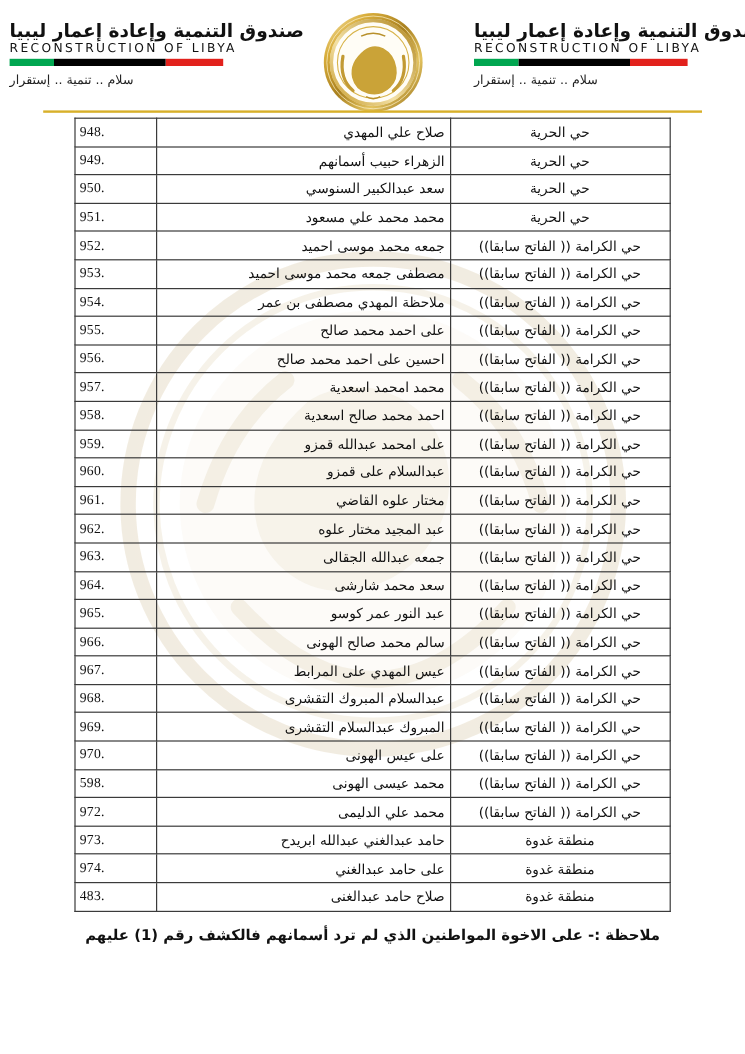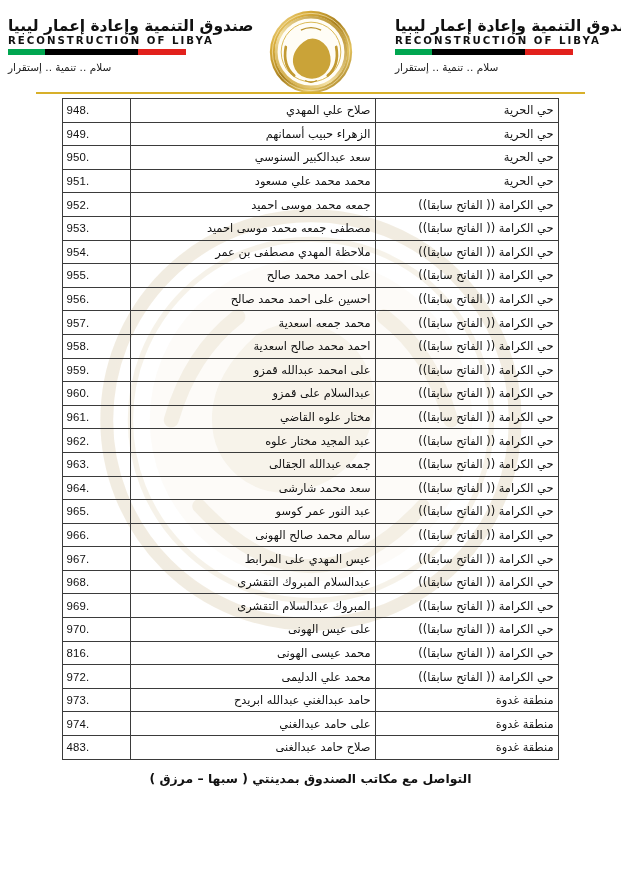--- a/index.html
+++ b/index.html
@@ -52,21 +52,21 @@
     font-size: 15.5px;
     font-weight: bold;
     color: #111111;
     letter-spacing: -0.2px;
     line-height: 1.05;
     white-space: nowrap;
     direction: rtl;
   }
   .logo-en {
     font-size: 10.2px;
-    font-weight: bold;
+    font-weight: normal;
     color: #111111;
     letter-spacing: 2.0px;
     direction: ltr;
     white-space: nowrap;
     margin-top: 1px;
   }
   .flagbar {
     margin-top: 3px;
     height: 6px;
     width: 178px;
@@ -125,32 +125,32 @@
     vertical-align: middle;
     background: transparent;
     white-space: nowrap;
     overflow: hidden;
   }
   td.col-num {
     width: 68px;
     direction: ltr;
     text-align: left;
     font-size: 14px;
-    font-family: Liberation Sans, sans-serif;
+    font-family: Liberation Serif, serif;
     padding-left: 6px;
     letter-spacing: 0.2px;
   }
   td.col-name {
     width: 245px;
     text-align: right;
     font-size: 11.6px;
   }
   td.col-area {
     width: 183px;
-    text-align: right;
+    text-align: center;
     font-size: 11.4px;
   }
 
   
   .note {
     position: relative;
     z-index: 3;
     direction: rtl;
     text-align: center;
     margin: 9px auto 0 auto;
@@ -283,21 +283,21 @@
             <td class="col-name">على احمد محمد صالح</td>
             <td class="col-num">955.</td>
           </tr>
           <tr>
             <td class="col-area">حي الكرامة (( الفاتح سابقا))</td>
             <td class="col-name">احسين على احمد محمد صالح</td>
             <td class="col-num">956.</td>
           </tr>
           <tr>
             <td class="col-area">حي الكرامة (( الفاتح سابقا))</td>
-            <td class="col-name">محمد جمعه اسعدية</td>
+            <td class="col-name">محمد امحمد اسعدية</td>
             <td class="col-num">957.</td>
           </tr>
           <tr>
             <td class="col-area">حي الكرامة (( الفاتح سابقا))</td>
             <td class="col-name">احمد محمد صالح اسعدية</td>
             <td class="col-num">958.</td>
           </tr>
           <tr>
             <td class="col-area">حي الكرامة (( الفاتح سابقا))</td>
             <td class="col-name">على امحمد عبدالله قمزو</td>
@@ -354,21 +354,21 @@
             <td class="col-num">969.</td>
           </tr>
           <tr>
             <td class="col-area">حي الكرامة (( الفاتح سابقا))</td>
             <td class="col-name">على عيس الهونى</td>
             <td class="col-num">970.</td>
           </tr>
           <tr>
             <td class="col-area">حي الكرامة (( الفاتح سابقا))</td>
             <td class="col-name">محمد عيسى الهونى</td>
-            <td class="col-num">816.</td>
+            <td class="col-num">598.</td>
           </tr>
           <tr>
             <td class="col-area">حي الكرامة (( الفاتح سابقا))</td>
             <td class="col-name">محمد علي الدليمى</td>
             <td class="col-num">972.</td>
           </tr>
           <tr>
             <td class="col-area">منطقة غدوة</td>
             <td class="col-name">حامد عبدالغني عبدالله ابريدح</td>
             <td class="col-num">973.</td>
@@ -381,16 +381,16 @@
           <tr>
             <td class="col-area">منطقة غدوة</td>
             <td class="col-name">صلاح حامد عبدالغنى</td>
             <td class="col-num">483.</td>
           </tr>
         </tbody>
     </table>
   </div>
 
   <div class="note">
-    <div>التواصل مع مكاتب الصندوق بمدينتي ( سبها – مرزق )</div>
+    <div>ملاحظة :- على الاخوة المواطنين الذي لم ترد أسمانهم فالكشف رقم (1) عليهم</div>
   </div>
 
 </div>
 
 </body></html>

